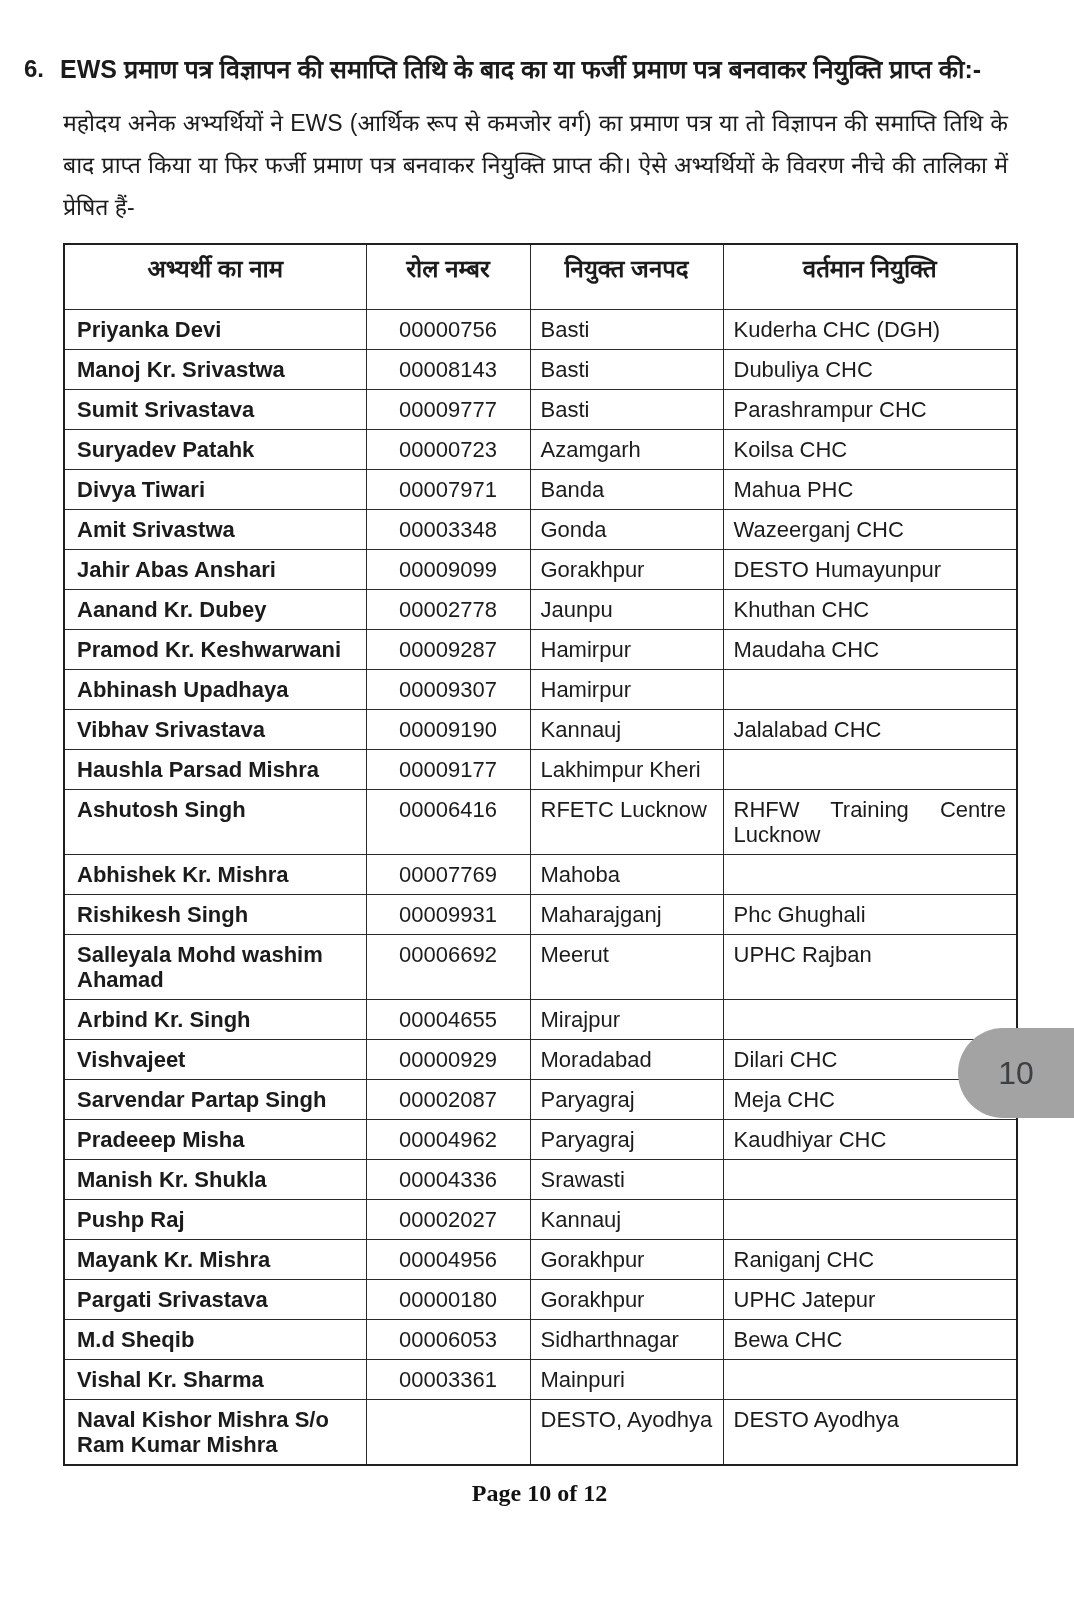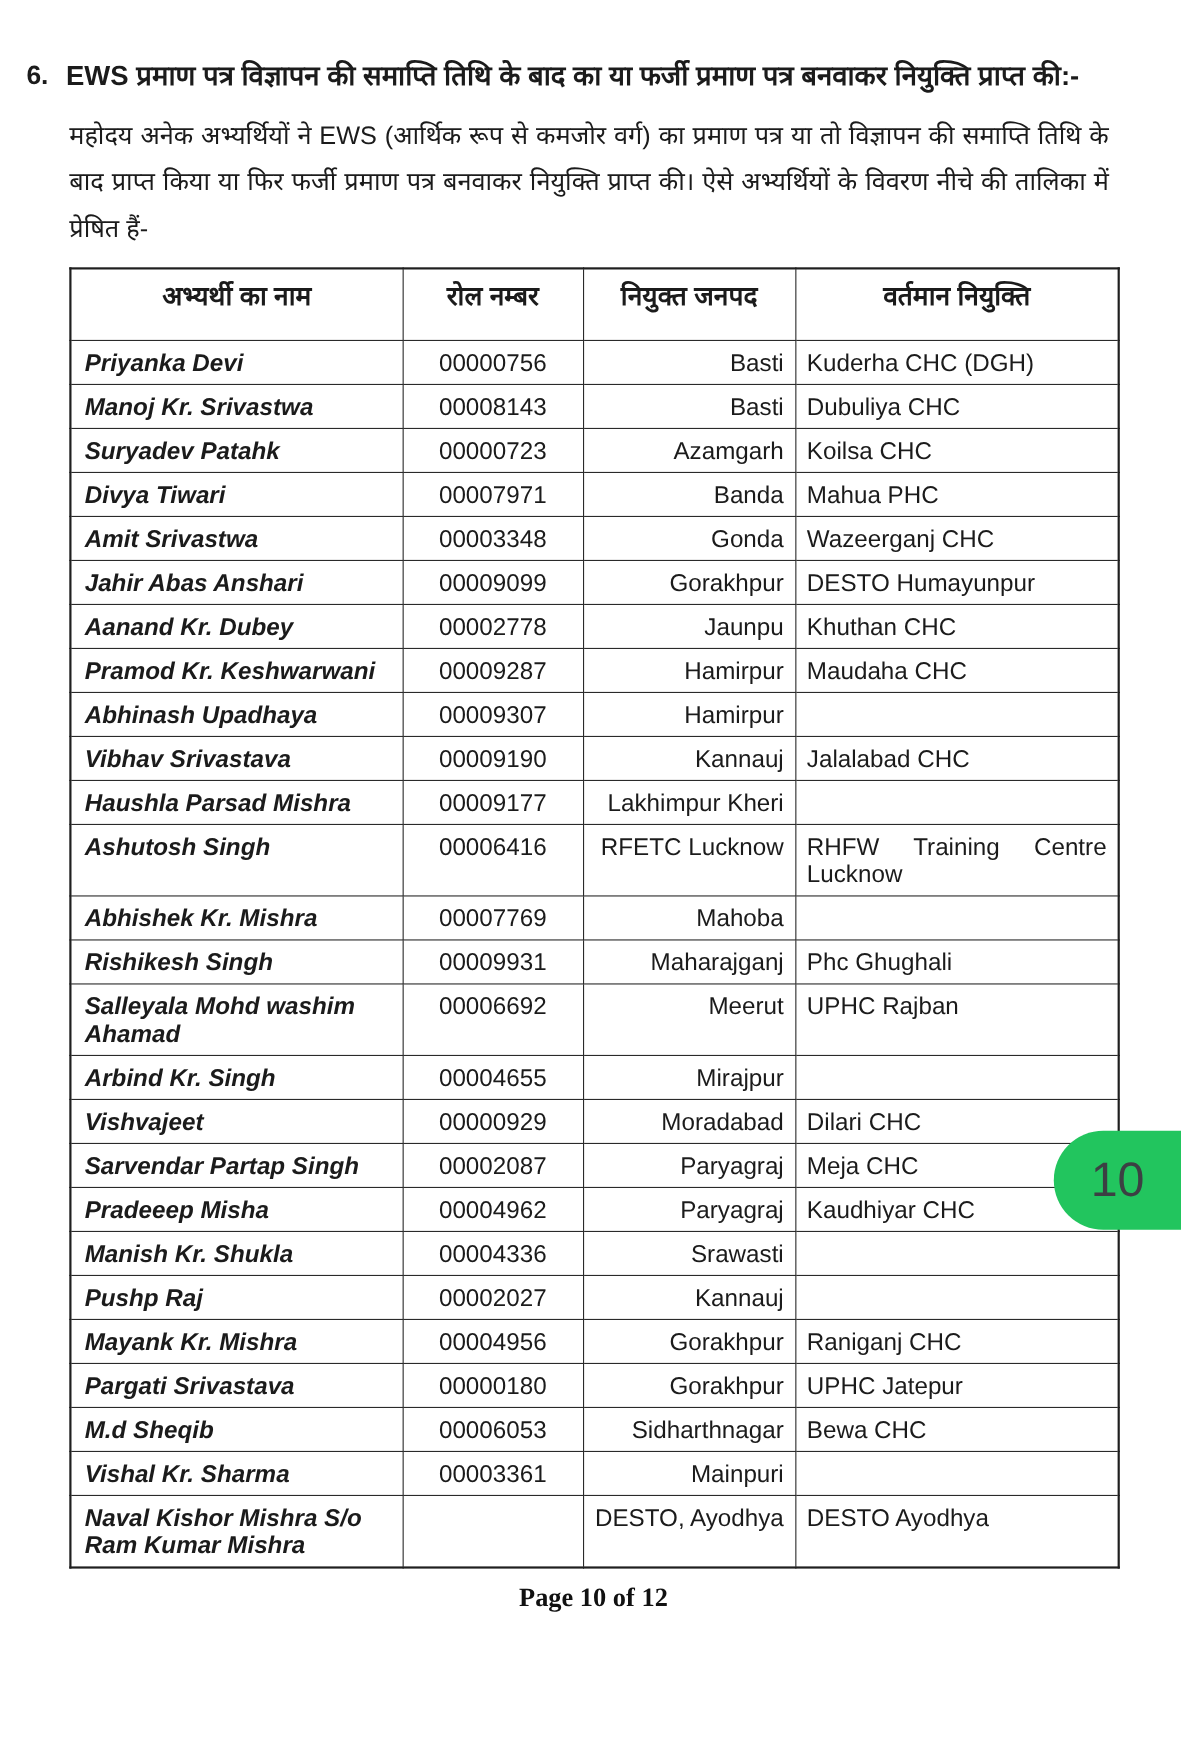--- a/index.html
+++ b/index.html
@@ -62,37 +62,36 @@
     margin-top: 38px;
   }
   .ews-table td {
     font-size: 22px;
     line-height: 25px;
     padding: 7px 10px;
   }
   .ews-table td.col-name {
     font-weight: 700;
     padding-left: 12px;
-    font-style: italic;
   }
   .ews-table td.col-roll { text-align: center; }
-  .ews-table td.col-district { text-align: right; }
+  .ews-table td.col-district { text-align: left; }
   .ews-table td.col-posting { text-align: justify; }
   .page-badge {
     position: absolute;
     top: 1028px;
     right: 0;
     width: 116px;
     height: 90px;
-    background: #22c55e;
+    background: #a3a3a3;
     border-radius: 45px 0 0 45px;
     display: flex;
     align-items: center;
     justify-content: center;
-    font-size: 44px;
+    font-size: 32px;
     color: #3c4043;
     z-index: 5;
   }
   .page-footer {
     width: 953px;
     margin: 14px 0 0 63px;
     text-align: center;
     font-family: "Liberation Serif", "DejaVu Serif", serif;
     font-weight: 700;
     font-size: 24px;
@@ -133,20 +132,26 @@
           <td class="col-district">Basti</td>
           <td class="col-posting">Kuderha CHC (DGH)</td>
         </tr>
         <tr>
           <td class="col-name">Manoj Kr. Srivastwa</td>
           <td class="col-roll">00008143</td>
           <td class="col-district">Basti</td>
           <td class="col-posting">Dubuliya CHC</td>
         </tr>
         <tr>
+          <td class="col-name">Sumit Srivastava</td>
+          <td class="col-roll">00009777</td>
+          <td class="col-district">Basti</td>
+          <td class="col-posting">Parashrampur CHC</td>
+        </tr>
+        <tr>
           <td class="col-name">Suryadev Patahk</td>
           <td class="col-roll">00000723</td>
           <td class="col-district">Azamgarh</td>
           <td class="col-posting">Koilsa CHC</td>
         </tr>
         <tr>
           <td class="col-name">Divya Tiwari</td>
           <td class="col-roll">00007971</td>
           <td class="col-district">Banda</td>
           <td class="col-posting">Mahua PHC</td>

